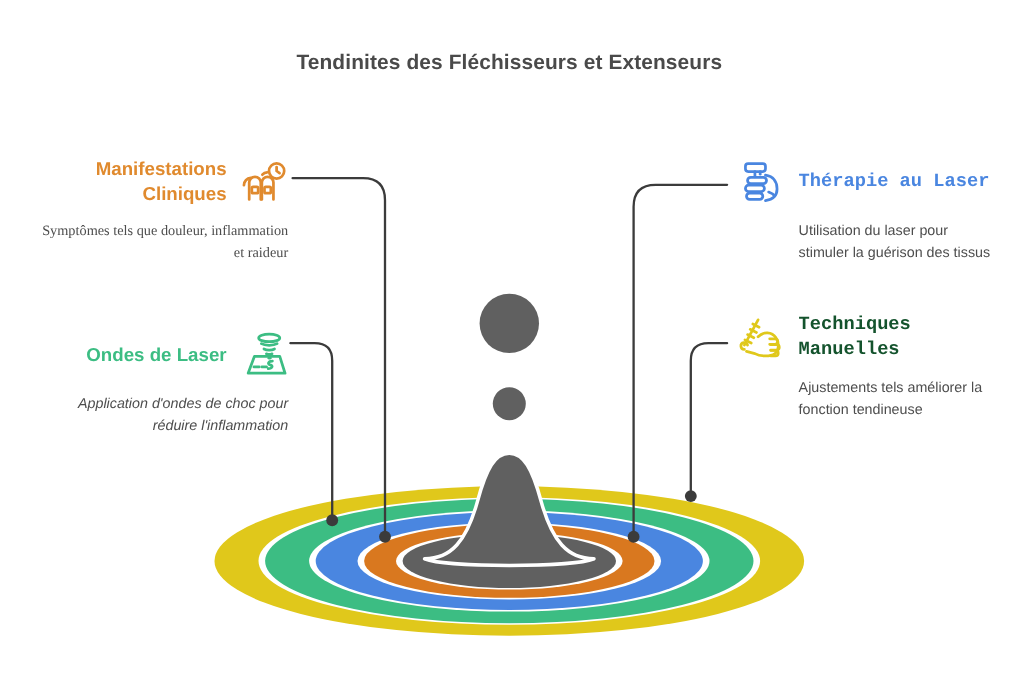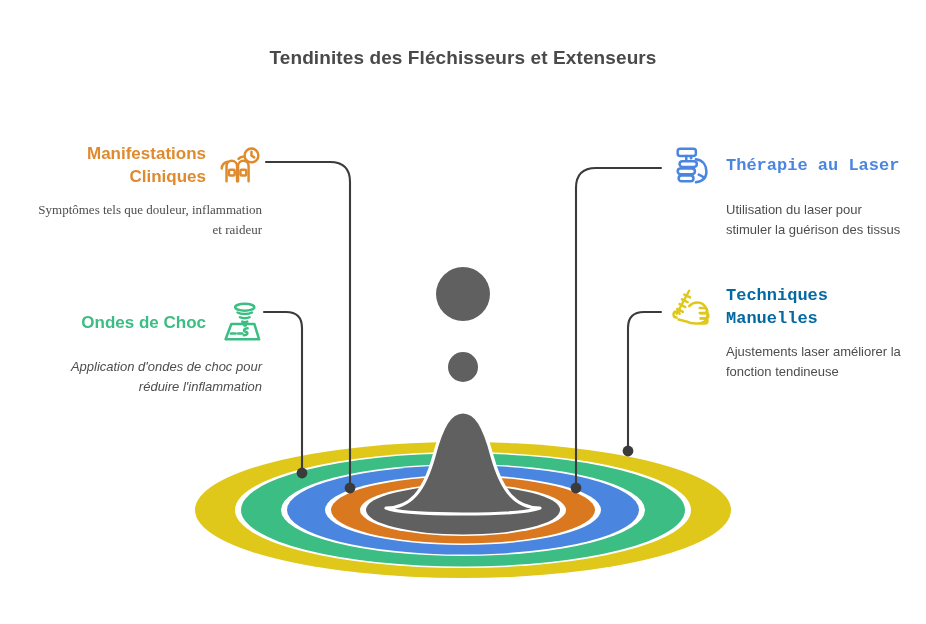--- a/index.html
+++ b/index.html
@@ -155,21 +155,21 @@
         <path d="M23.5 16.5 a6.4 6.4 0 0 1 4.5 -2.2"></path>
         <circle cx="37" cy="13" r="7.2"></circle>
         <path d="M37 9.2 V13 l2.8 2"></path>
       </svg>
     </div>
     <div class="body">Symptômes tels que douleur, inflammation et raideur</div>
   </div>
 
   <div class="callout left" id="co-ondes">
     <div class="head">
-      <div class="head-text" style="color:#3cbd83">Ondes de Choc</div>
+      <div class="head-text" style="color:#3cbd83">Ondes de Laser</div>
       <svg class="ico" viewBox="0 0 48 48" fill="none" stroke="#3cbd83" stroke-width="2.6" stroke-linecap="round" stroke-linejoin="round">
         <ellipse cx="30" cy="7.5" rx="10" ry="3.6"></ellipse>
         <path d="M22.5 13 a8.6 3 0 0 0 15 0"></path>
         <path d="M25 18 a6.2 2.4 0 0 0 10 0"></path>
         <path d="M27.3 22.6 a3.9 1.9 0 0 0 5.4 0"></path>
         <path d="M29.5 26.6 a1.9 1.3 0 0 0 1.6 0"></path>
         <path d="M16 25 H40 L45 41 H10 Z"></path>
         <path d="M15.5 35 h5"></path>
         <path d="M23 35 h4.5"></path>
         <path d="M33 29.5 c-4 0 -5 3 -2 3.6 c3 0.6 2 3.6 -2 3.6"></path>
@@ -202,18 +202,18 @@
         <path d="M15 10 l6 3"></path>
         <path d="M12.5 15 l6 3"></path>
         <path d="M10 20 l6 3"></path>
         <path d="M7.5 25 l6 3"></path>
         <path d="M10 30 a3.2 3.2 0 1 0 -3 4"></path>
         <path d="M20 22 c5 -5 13 -5 17 1 c3 4 3 12 -1 15 c-4 3 -14 3 -19 0 L9 36"></path>
         <path d="M31 24 h5 a2.6 2.6 0 0 1 0 5.2 h-5"></path>
         <path d="M32 29.5 h5.5 a2.6 2.6 0 0 1 0 5.2 h-5.5"></path>
         <path d="M32 35 h4.5 a2.6 2.6 0 0 1 0 5.2 h-4.5"></path>
       </svg>
-      <div class="head-text" style="color:#0369a1">Techniques Manuelles</div>
-    </div>
-    <div class="body">Ajustements laser améliorer la fonction tendineuse</div>
+      <div class="head-text" style="color:#14532d">Techniques Manuelles</div>
+    </div>
+    <div class="body">Ajustements tels améliorer la fonction tendineuse</div>
   </div>
 
 </div>
 
 </body></html>

